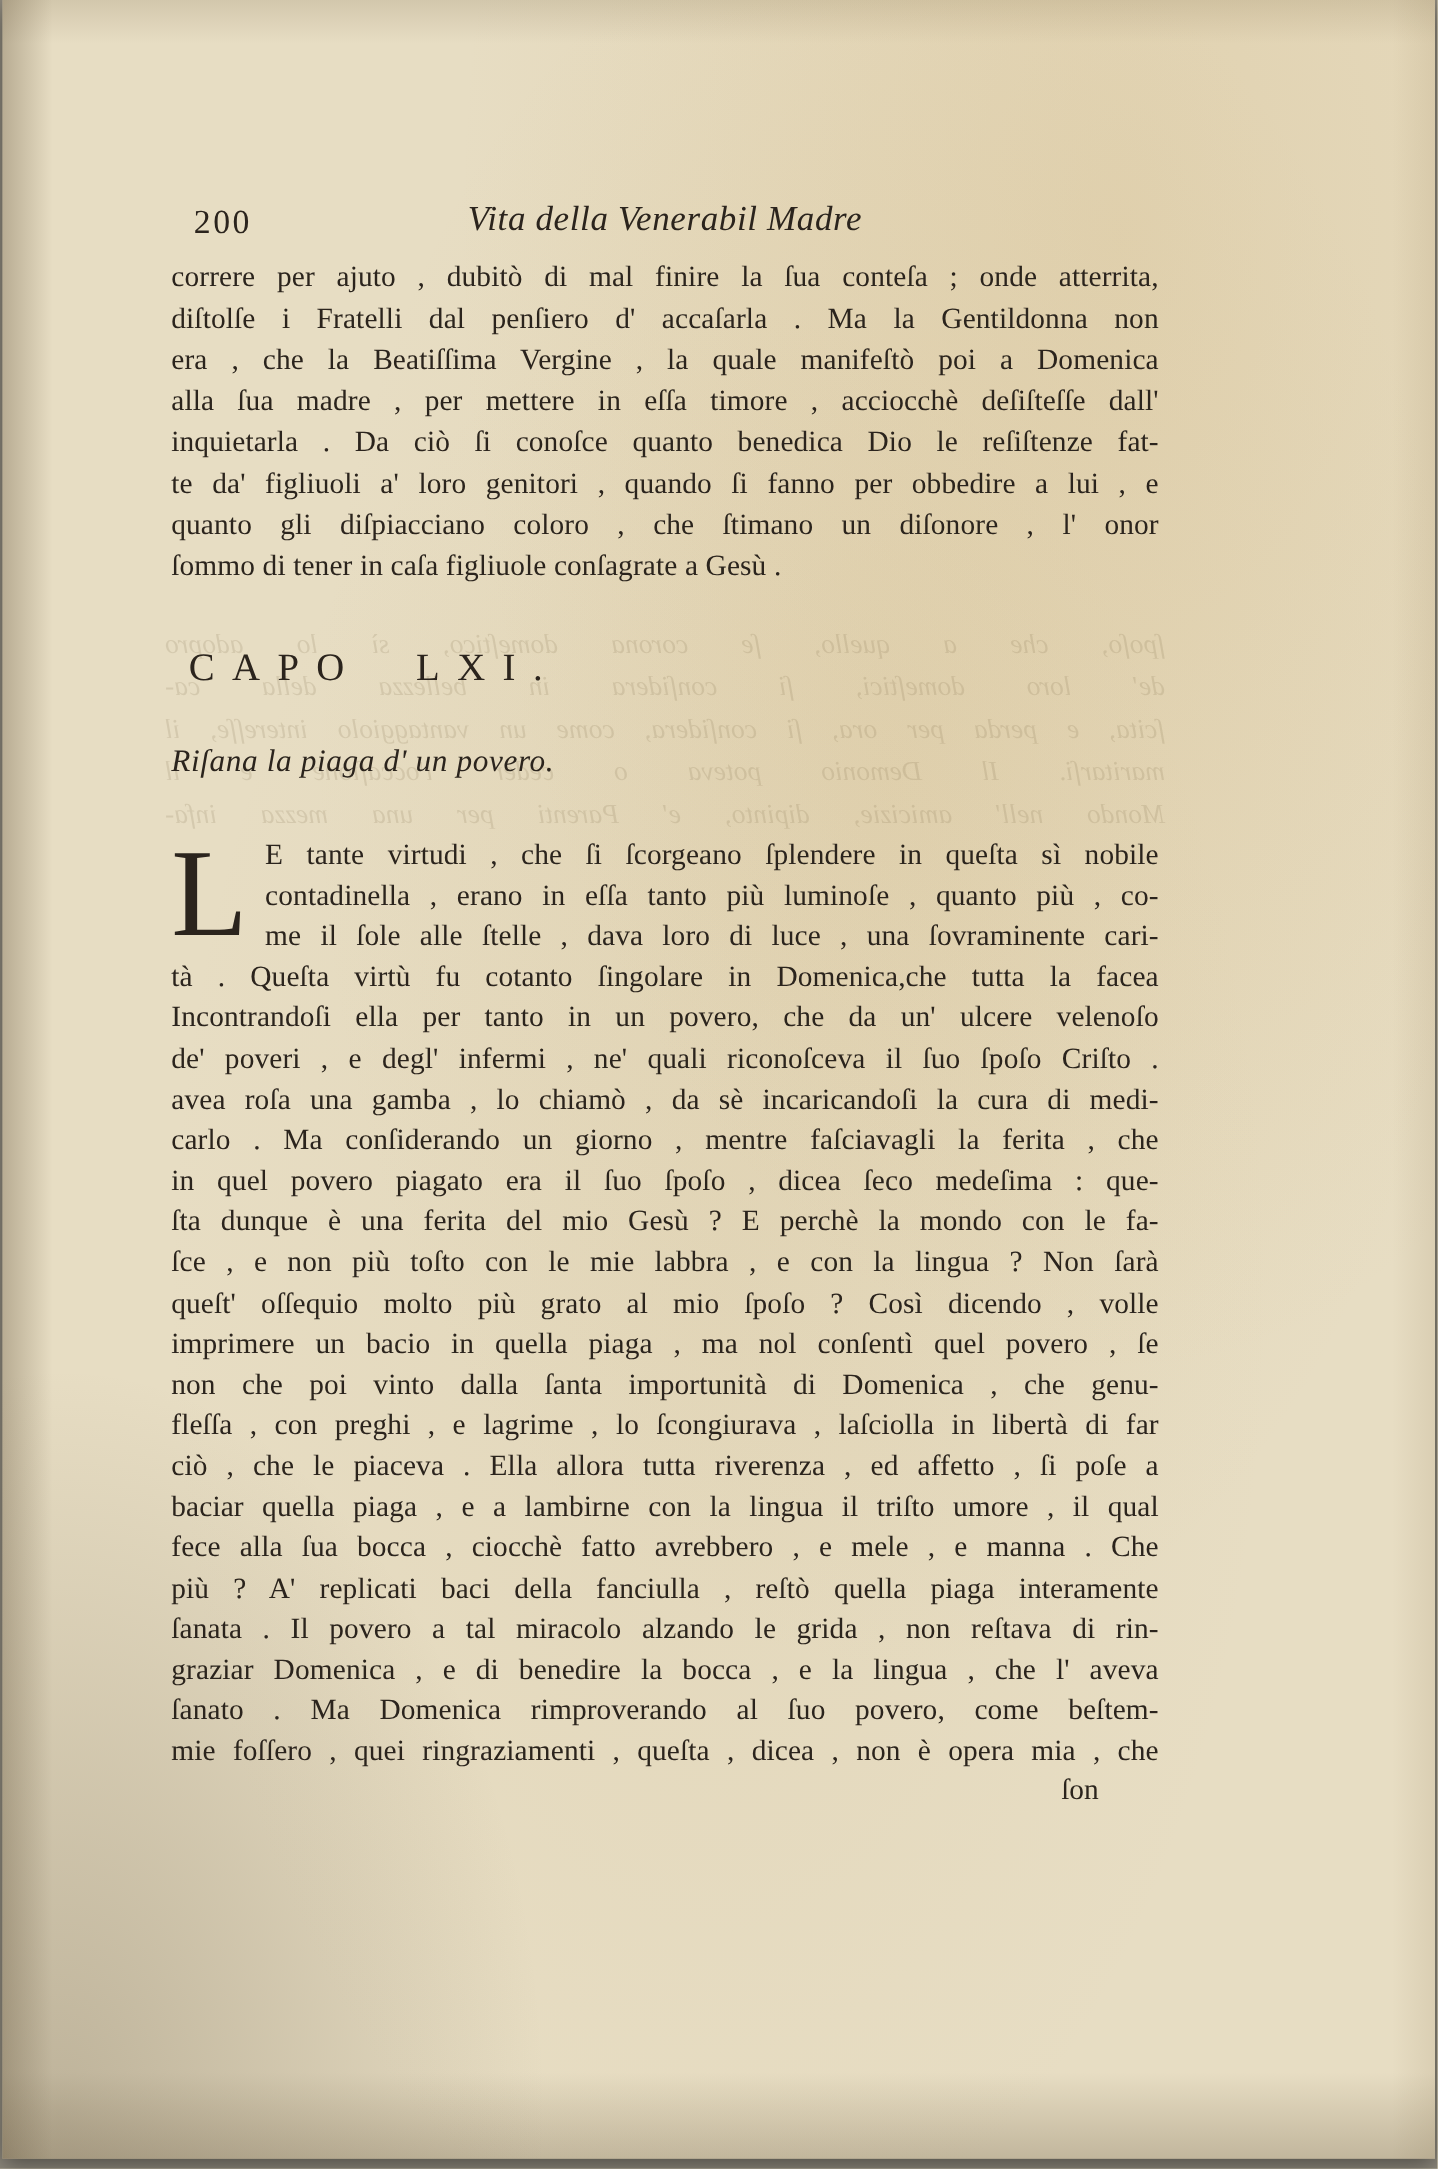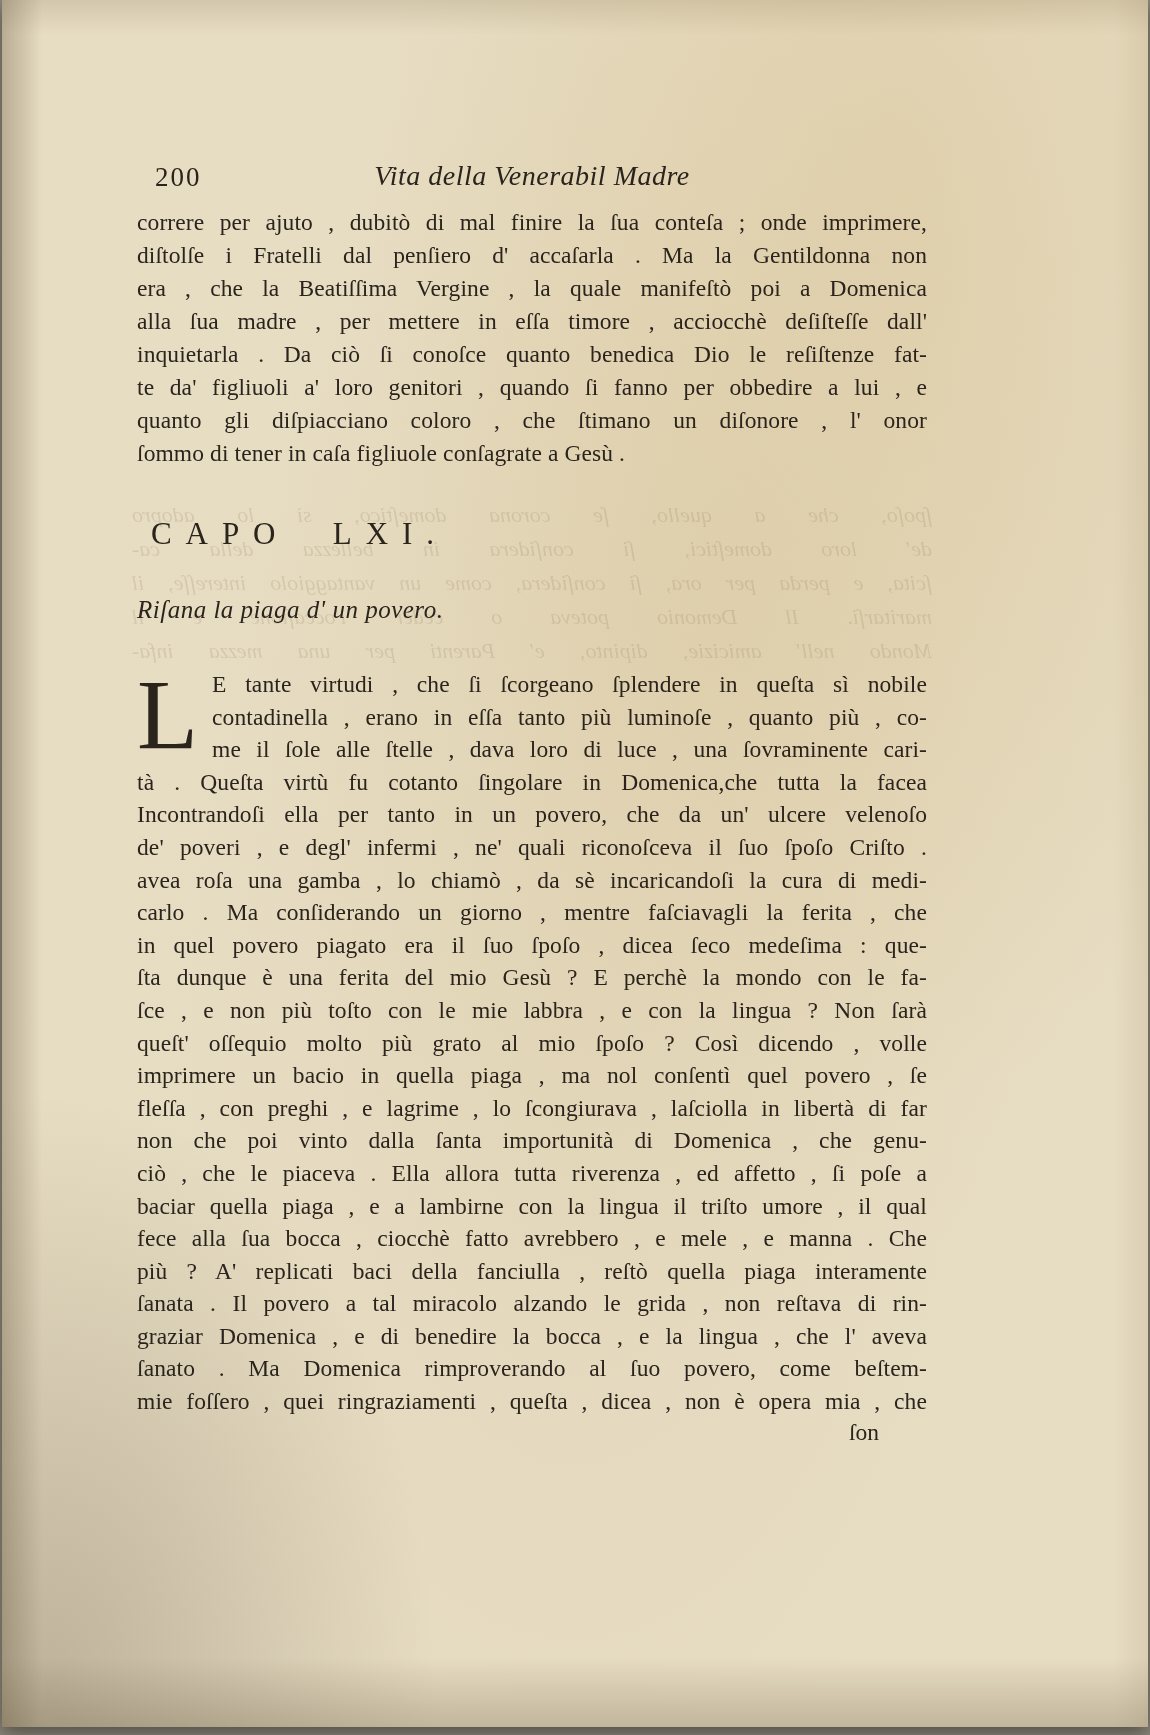--- a/index.html
+++ b/index.html
@@ -127,21 +127,21 @@
     </div>
 
   <div class="content">
 
     <div class="header-row">
       <span class="pagenum">200</span>
       <span class="running-header">Vita della Venerabil Madre</span>
     </div>
 
     <div class="para para1">
-        <div class="line">correre per ajuto , dubitò di mal finire la ſua conteſa ; onde imprimere,</div>
+        <div class="line">correre per ajuto , dubitò di mal finire la ſua conteſa ; onde atterrita,</div>
         <div class="line">diſtolſe i Fratelli dal penſiero d' accaſarla .  Ma la Gentildonna non</div>
         <div class="line">era , che la Beatiſſima Vergine , la quale manifeſtò poi a Domenica</div>
         <div class="line">alla ſua madre , per mettere in eſſa timore , acciocchè deſiſteſſe dall'</div>
         <div class="line">inquietarla .  Da ciò ſi conoſce quanto benedica Dio le reſiſtenze fat-</div>
         <div class="line">te da' figliuoli a' loro genitori , quando ſi fanno per obbedire a lui , e</div>
         <div class="line">quanto gli diſpiacciano coloro , che ſtimano un diſonore , l' onor</div>
         <div class="line nojust">ſommo di tener in caſa figliuole conſagrate a Gesù .</div>
       </div>
 
     <div class="chapter-heading">CAPO LXI.</div>
@@ -156,22 +156,22 @@
         <div class="line">tà .  Queſta virtù fu cotanto ſingolare in Domenica,che tutta la facea</div>
         <div class="line">Incontrandoſi ella per tanto in un povero, che da un' ulcere velenoſo</div>
         <div class="line">de' poveri , e degl' infermi , ne' quali riconoſceva il ſuo ſpoſo Criſto .</div>
         <div class="line">avea roſa una gamba , lo chiamò , da sè incaricandoſi la cura di medi-</div>
         <div class="line">carlo .  Ma conſiderando un giorno , mentre faſciavagli la ferita , che</div>
         <div class="line">in quel povero piagato era il ſuo ſpoſo , dicea ſeco medeſima :  que-</div>
         <div class="line">ſta dunque è una ferita del mio Gesù ?  E perchè la mondo con le fa-</div>
         <div class="line">ſce , e non più toſto con le mie labbra , e con la lingua ?  Non ſarà</div>
         <div class="line">queſt' oſſequio molto più grato al mio ſpoſo ?  Così dicendo , volle</div>
         <div class="line">imprimere un bacio in quella piaga , ma nol conſentì quel povero , ſe</div>
+        <div class="line">non che poi vinto dalla ſanta importunità di Domenica , che genu-</div>
         <div class="line">fleſſa , con preghi , e lagrime , lo ſcongiurava , laſciolla in libertà di far</div>
-        <div class="line">non che poi vinto dalla ſanta importunità di Domenica , che genu-</div>
         <div class="line">ciò , che le piaceva .  Ella allora tutta riverenza , ed affetto , ſi poſe a</div>
         <div class="line">baciar quella piaga , e a lambirne con la lingua il triſto umore , il qual</div>
         <div class="line">fece alla ſua bocca , ciocchè fatto avrebbero , e mele , e manna .  Che</div>
         <div class="line">più ?  A' replicati baci della fanciulla , reſtò quella piaga interamente</div>
         <div class="line">ſanata .  Il povero a tal miracolo alzando le grida , non reſtava di rin-</div>
         <div class="line">graziar Domenica , e di benedire la bocca , e la lingua , che l' aveva</div>
         <div class="line">ſanato .  Ma Domenica rimproverando al ſuo povero, come beſtem-</div>
         <div class="line">mie foſſero , quei ringraziamenti , queſta , dicea , non è opera mia , che</div>
       </div>
 

